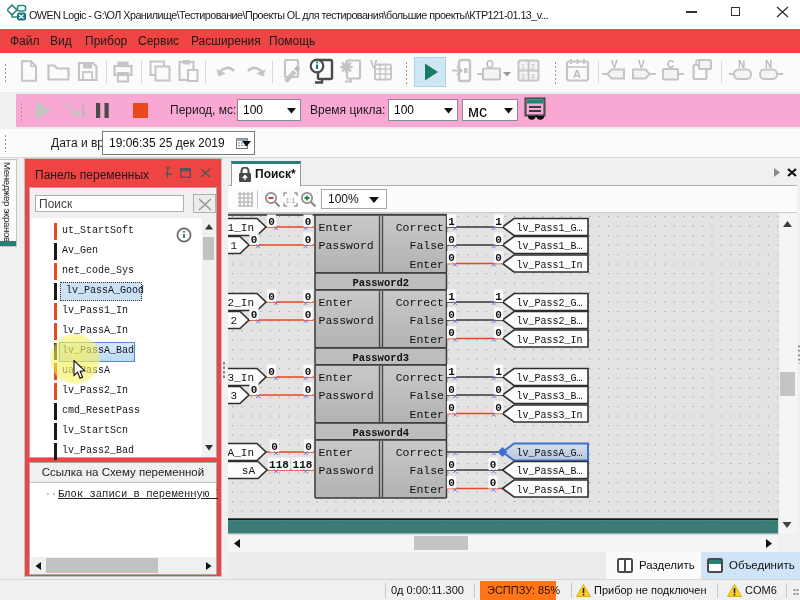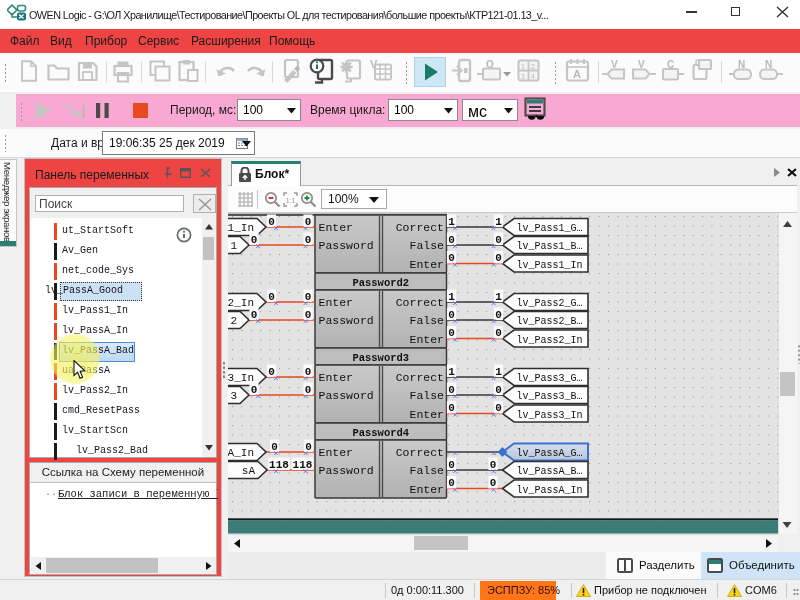--- a/index.html
+++ b/index.html
@@ -271,38 +271,38 @@
     <div class="abs" id="vlist" style="left:1px;top:30px;width:184px;height:239px;background:#fff;font-size:10px;">
 
       <div class="abs" style="left:23px;top:5px; width:3px;height:17px;background:#e8491f;"></div>
         <span class="abs mono" style="left:31px;top:7px;color:#15151f;">ut_StartSoft</span>
       <div class="abs" style="left:23px;top:25px;width:3px;height:17px;background:#1a1a1a;"></div>
         <span class="abs mono" style="left:31px;top:27px;color:#15151f;">Av_Gen</span>
       <div class="abs" style="left:23px;top:45px;width:3px;height:17px;background:#e8491f;"></div>
         <span class="abs mono" style="left:31px;top:47px;color:#15151f;">net_code_Sys</span>
       <div class="abs" style="left:23px;top:65px;width:3px;height:17px;background:#1a1a1a;"></div>
       <div class="abs" style="left:29px;top:64px;width:82px;height:19px;background:#cde1f5;border:1px dotted #333;"></div>
-      <span class="abs mono" style="left:14px;top:67px;color:#15151f;">lv_PassA_Good</span>
+      <span class="abs mono" style="left:35px;top:67px;color:#15151f;">lv_PassA_Good</span>
       <div class="abs" style="left:23px;top:85px;width:3px;height:17px;background:#e8491f;"></div>
         <span class="abs mono" style="left:31px;top:87px;color:#15151f;">lv_Pass1_In</span>
       <div class="abs" style="left:23px;top:105px;width:3px;height:17px;background:#e8491f;"></div>
         <span class="abs mono" style="left:31px;top:107px;color:#15151f;">lv_PassA_In</span>
       <div class="abs" style="left:23px;top:125px;width:3px;height:17px;background:#1a1a1a;"></div>
       <div class="abs" style="left:28px;top:124px;width:76px;height:20px;background:linear-gradient(#d9eafc,#bcd8f2);border:1.5px solid #4a90d9;"></div>
       <span class="abs mono" style="left:31px;top:127px;color:#15151f;">lv_PassA_Bad</span>
       <div class="abs" style="left:23px;top:145px;width:3px;height:17px;background:#e8491f;"></div>
         <span class="abs mono" style="left:31px;top:147px;color:#15151f;">ua_PassA</span>
       <div class="abs" style="left:23px;top:165px;width:3px;height:17px;background:#e8491f;"></div>
         <span class="abs mono" style="left:31px;top:167px;color:#15151f;">lv_Pass2_In</span>
       <div class="abs" style="left:23px;top:185px;width:3px;height:17px;background:#1a1a1a;"></div>
         <span class="abs mono" style="left:31px;top:187px;color:#15151f;">cmd_ResetPass</span>
       <div class="abs" style="left:23px;top:205px;width:3px;height:17px;background:#1a1a1a;"></div>
         <span class="abs mono" style="left:31px;top:207px;color:#15151f;">lv_StartScn</span>
       <div class="abs" style="left:23px;top:225px;width:3px;height:17px;background:#1a1a1a;"></div>
-        <span class="abs mono" style="left:45px;top:227px;color:#15151f;">lv_Pass2_Bad</span>
+        <span class="abs mono" style="left:31px;top:227px;color:#15151f;">lv_Pass2_Bad</span>
 
       <svg class="abs" style="left:145px;top:9px;" width="16" height="16">
         <circle cx="8" cy="8" r="6.6" fill="none" stroke="#6a6a6a" stroke-width="1.7"></circle>
         <path d="M8,7 v4" stroke="#3d6a75" stroke-width="1.8"></path>
           <circle cx="8" cy="4.8" r="1" fill="#3d6a75"></circle>
       </svg>
 
       <div class="abs" style="left:19px;top:116px;width:50px;height:50px;border-radius:50%;background:radial-gradient(circle, rgba(246,242,96,0.75) 0%, rgba(246,242,96,0.6) 62%, rgba(246,242,96,0) 100%);"></div>
       <svg class="abs" style="left:42px;top:142px;" width="14" height="20">
         <path d="M1,0.5 L1,15.5 L4.6,12.1 L7,18.2 L9.6,17.1 L7.1,11.2 L11.8,10.8 Z" fill="#fff" stroke="#111" stroke-width="1.1"></path>
@@ -339,21 +339,21 @@
 
 <div class="abs" style="left:223px;top:361px;width:2px;height:18px;background-image:radial-gradient(circle,#808080 1px,transparent 1.2px);background-size:2px 4.5px;"></div>
 
 <div class="abs" style="left:228px;top:158px;width:572px;height:28px;background:#f0f0f0;border-bottom:1px solid #b5b5b5;"></div>
 <div class="abs" style="left:231px;top:161px;width:70px;height:25px;background:#fff;border:1px solid #989898;border-bottom:none;border-top:3px solid #2a7f74;">
   <svg class="abs" style="left:6px;top:3px;" width="14" height="15">
     <rect x="1" y="6" width="12" height="9" rx="1" fill="#4a4a4a"></rect>
     <path d="M3.5,6 v-2 a3.5,3.5 0 0 1 7,0 v2" fill="none" stroke="#4a4a4a" stroke-width="2"></path>
     <path d="M7,13 v-4 m-2.2,2 l2.2,-2.4 l2.2,2.4" stroke="#fff" stroke-width="1.4" fill="none"></path>
   </svg>
-  <span class="abs" style="left:23px;top:3px;font-size:12px;font-weight:bold;color:#111;">Блок*</span>
+  <span class="abs" style="left:23px;top:3px;font-size:12px;font-weight:bold;color:#111;">Поиск*</span>
 </div>
 <svg class="abs" style="left:773px;top:168px;" width="8" height="9">
     <path d="M1,0 v9 l6,-4.5 z" fill="#8a8a8a"></path>
   </svg>
 <svg class="abs" style="left:787px;top:168px;" width="10" height="9">
     <path d="M1,1 L9,8 M9,1 L1,8" stroke="#111" stroke-width="2.2"></path>
   </svg>
 
 <div class="abs" style="left:228px;top:186px;width:569px;height:27px;background:#fcfcfc;border-bottom:1px solid #c9c9c9;">
   <svg class="abs" style="left:10px;top:6px;" width="15" height="15">

